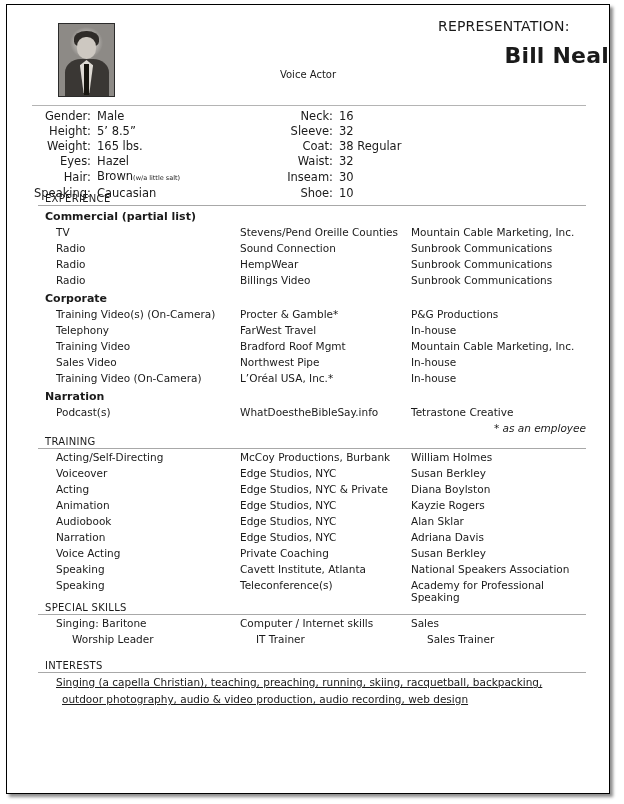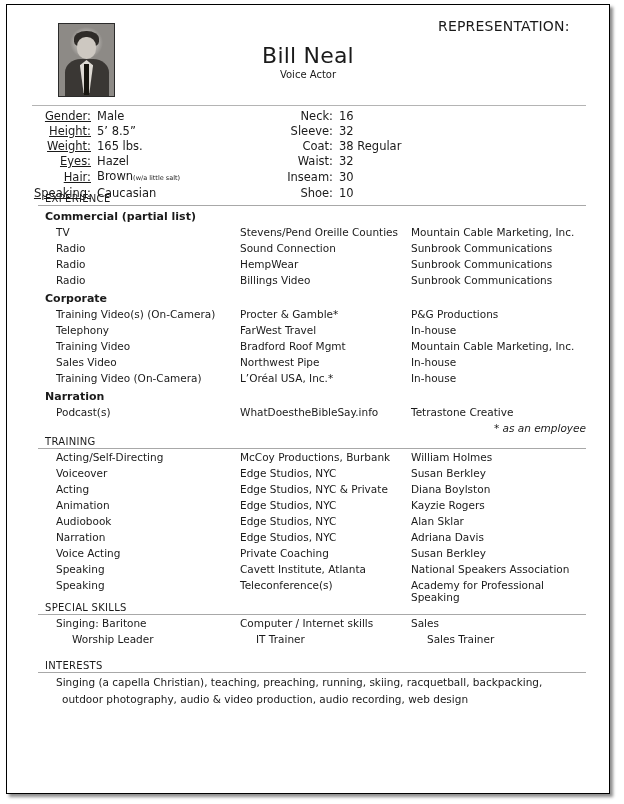--- a/index.html
+++ b/index.html
@@ -76,23 +76,23 @@
   }
   .photo .tie {
     position: absolute; left: 46%; top: 56%;
     width: 8%; height: 42%;
     background: #17150f;
   }
   .name {
     position: absolute;
     left: 0; top: 38px;
     width: 100%;
-    text-align: center;
+    text-align: right;
     font-size: 22px;
-    font-weight: normal;
+    font-weight: bold;
     letter-spacing: 0.2px;
   }
   .subtitle {
     position: absolute;
     left: 0; top: 64px;
     width: 100%;
     text-align: center;
     font-size: 10px;
   }
   .representation {
@@ -120,21 +120,21 @@
     border-collapse: collapse;
   }
   .stats td {
     padding: 0 0 2px 0;
     line-height: 13px;
     white-space: nowrap;
   }
   .stats .lbl { text-align: right; padding-right: 6px; }
   .stats .val { text-align: left; }
   .stats .colgap { width: 66px; }
-  .lbl-left  { width: 84px; text-decoration: underline; }
+  .lbl-left  { width: 84px; }
   .val-left  { width: 110px; }
   .lbl-right { width: 60px; }
   .tiny {
     font-size: 6.5px;
     vertical-align: baseline;
   }
 
   
   .section {
     position: absolute;
@@ -168,20 +168,21 @@
     position: absolute;
     left: 0; top: 0;
     width: 100%;
     text-align: right;
     font-size: 10.5px;
     font-style: italic;
   }
   .interest-line {
     font-size: 10.5px;
     padding: 3px 0 0 18px;
+    text-decoration: underline;
   }
   .interest-line.second { padding-top: 5px; padding-left: 24px; }
 </style>
 </head>
 <body>
 
 <div id="page">
  <div class="inner">
 
   <div class="header">

